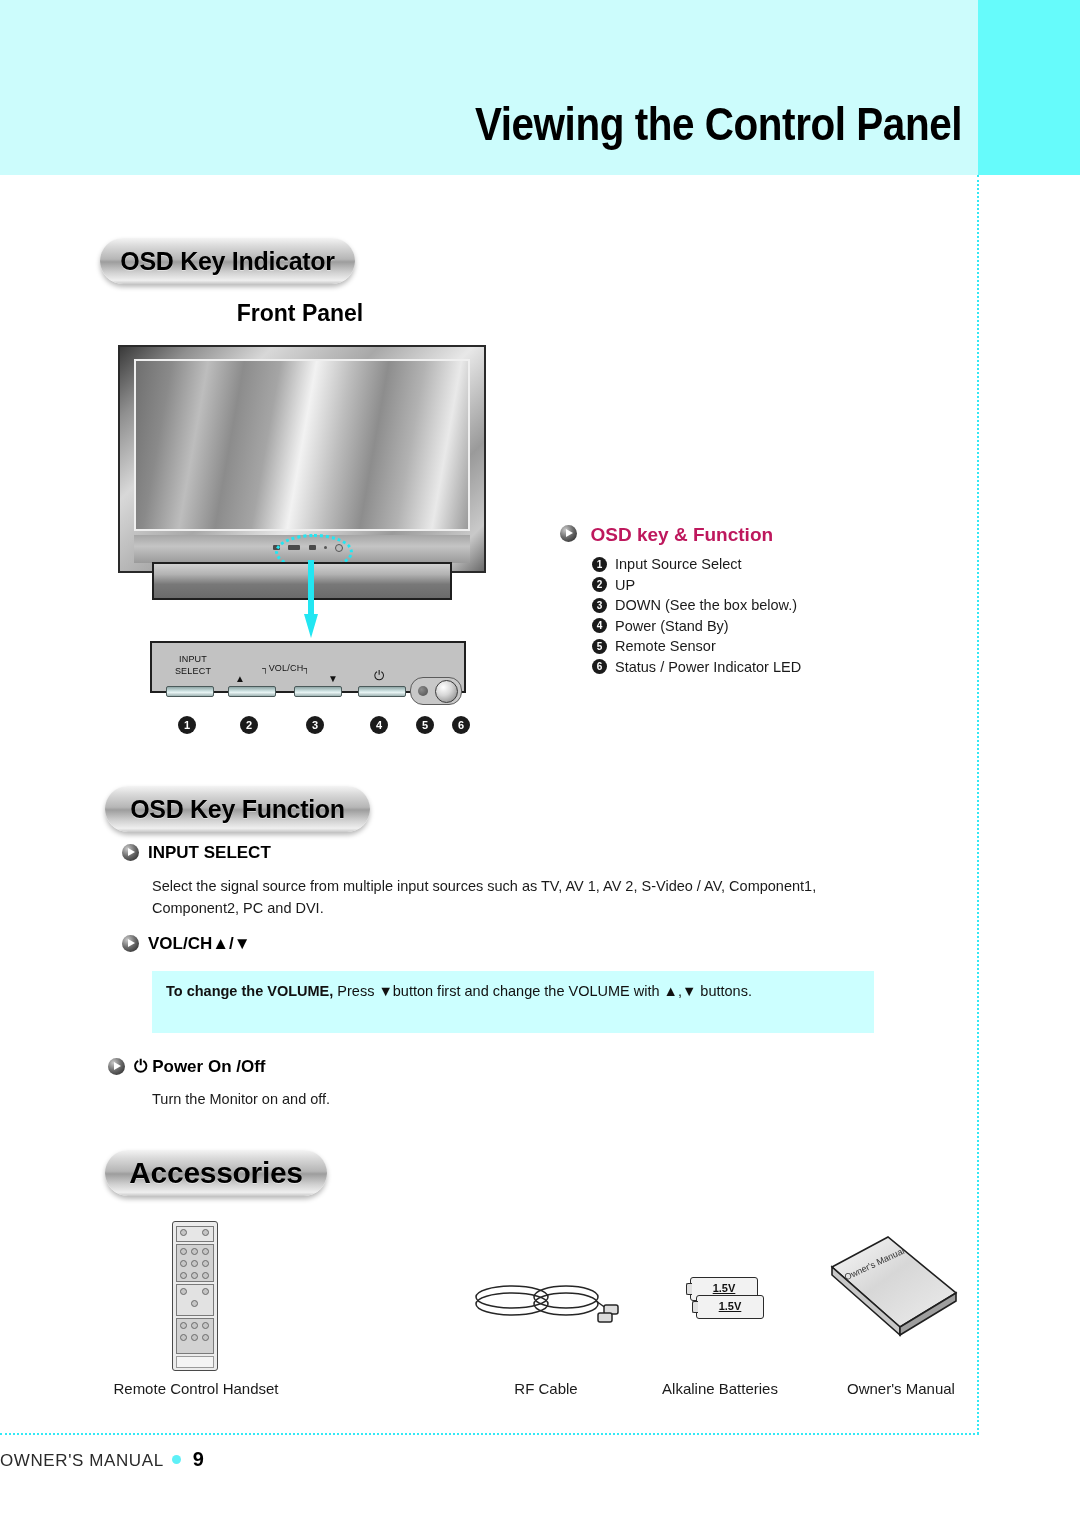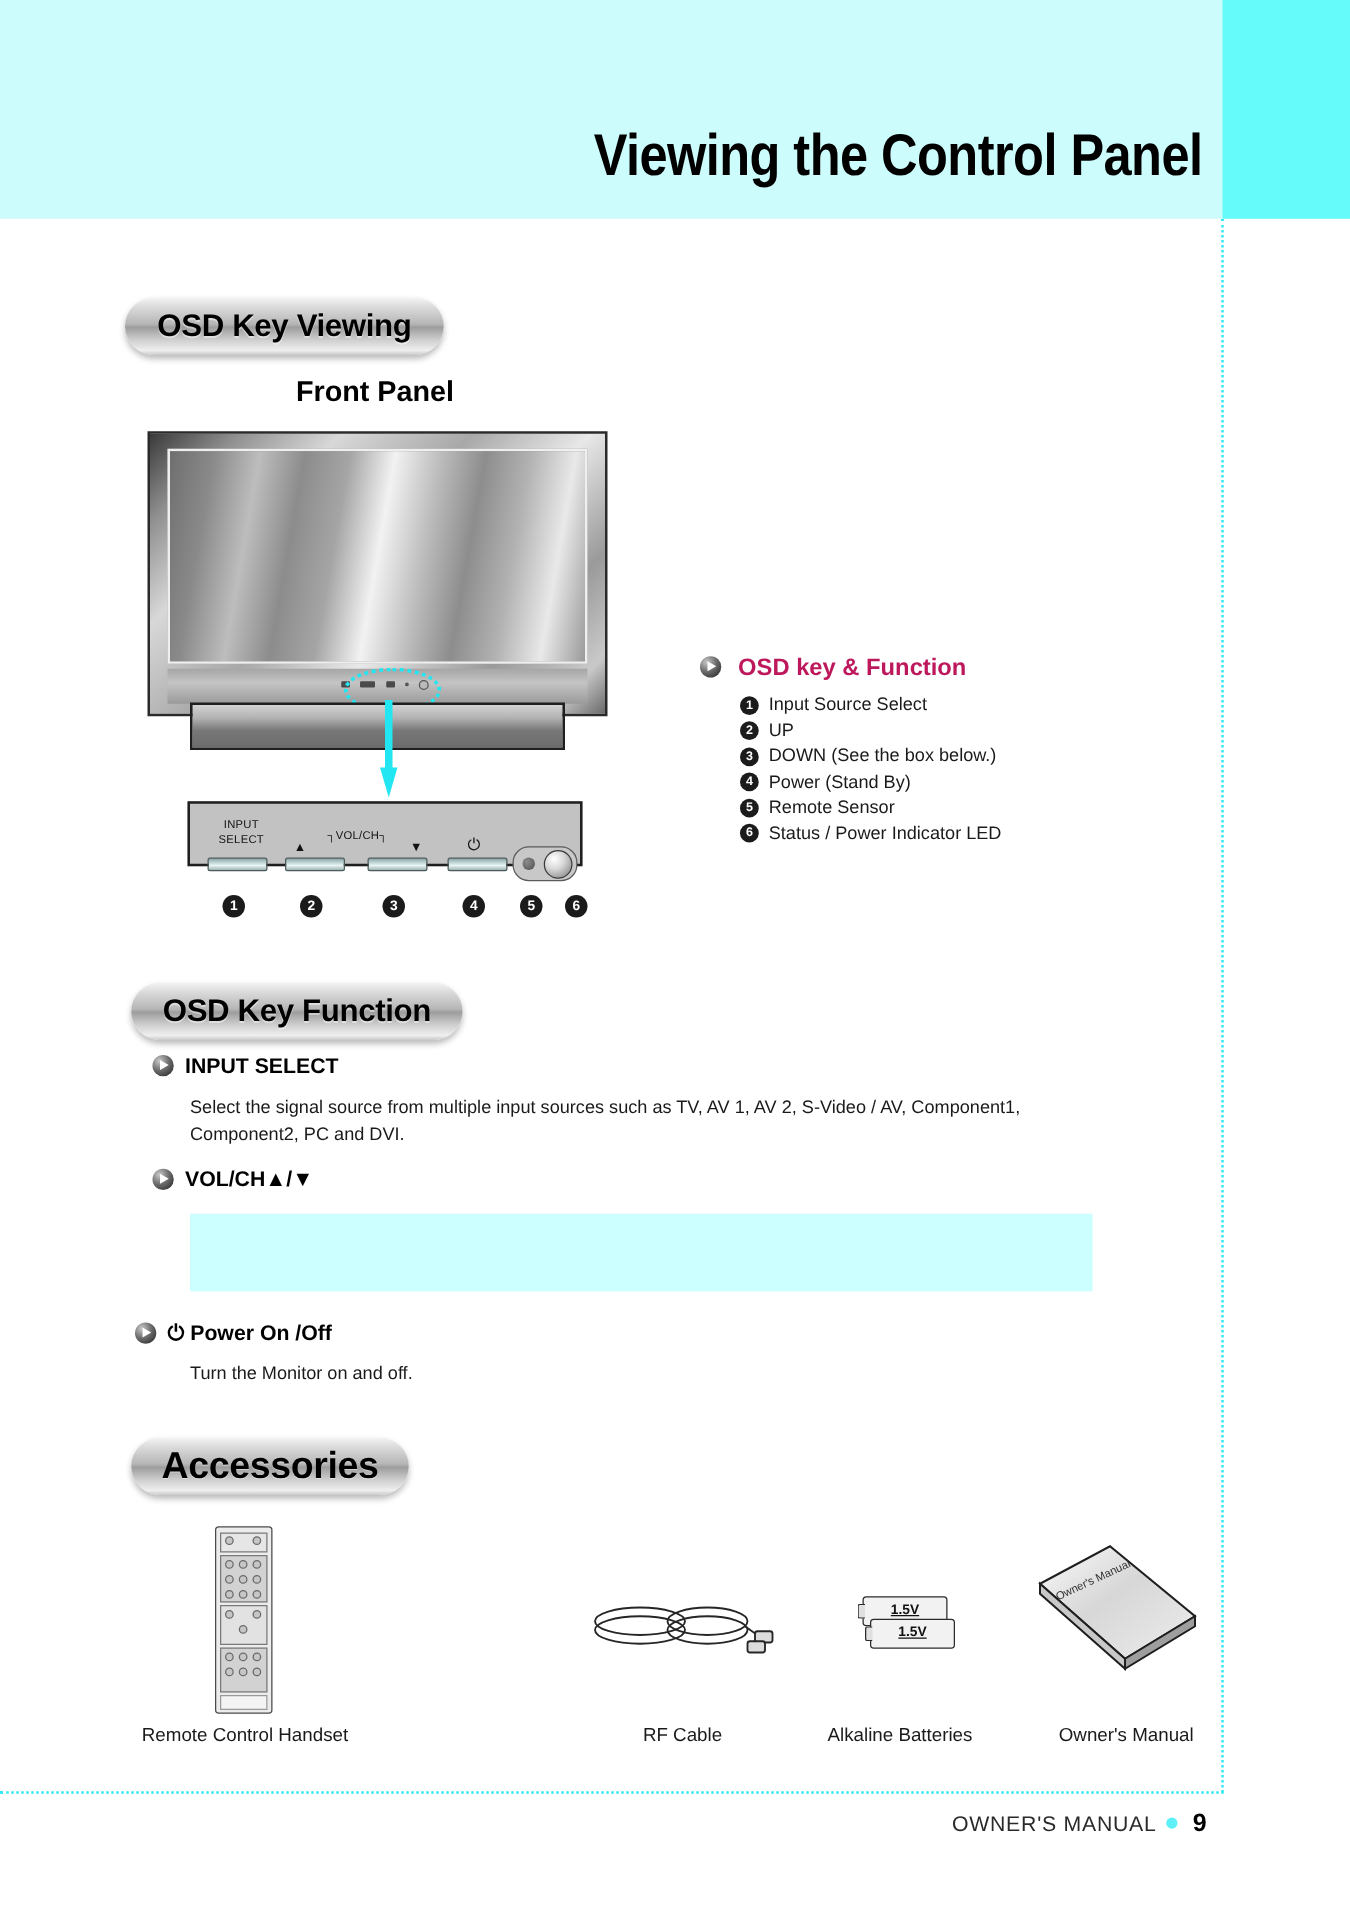--- a/index.html
+++ b/index.html
@@ -535,21 +535,21 @@
     color: #333;
     transform: rotate(-25deg);
     white-space: nowrap;
   }
 
   
   #footer {
     position: absolute;
     left: 0; top: 1448px;
     width: 980px;
-    text-align: right;
+    text-align: left;
     padding-right: 14px;
     box-sizing: border-box;
     font-size: 17px;
     color: #2a2a2a;
     letter-spacing: 0.6px;
   }
   #footer .dot {
     display: inline-block;
     width: 9px; height: 9px;
     border-radius: 50%;
@@ -567,21 +567,21 @@
 <body>
 
 <div id="header-band"></div>
 <div id="header-accent"></div>
 <div id="page-title">Viewing the Control Panel</div>
 
 <div id="dotted-right"></div>
 <div id="dotted-bottom"></div>
 
 <div class="pill" id="pill-osd-key-position">
-  <span>OSD Key Viewing</span>
+  <span>OSD Key Indicator</span>
 </div>
 
 <div id="front-panel-heading">Front Panel</div>
 
 <div id="monitor">
   <div id="monitor-bezel"></div>
   <div id="monitor-inner-frame">
     <div id="monitor-screen"></div>
   </div>
   <div id="monitor-chin"></div>
@@ -672,20 +672,23 @@
 <div class="fn-heading" id="fn-input-select">
   <span class="head-bullet"></span><span>INPUT SELECT</span>
 </div>
 <div class="fn-body" id="fn-input-select-body">Select the signal source from multiple input sources such as TV, AV 1, AV 2, S-Video / AV, Component1, Component2,  PC and DVI.</div>
 
 <div class="fn-heading" id="fn-volch">
   <span class="head-bullet"></span><span>VOL/CH▲/▼</span>
 </div>
 
 <div id="volch-note-box">
+  <div class="note-line">
+    <b>To change the VOLUME,</b><span> Press ▼button first and change the VOLUME with ▲,▼ buttons.</span>
+  </div>
 </div>
 
 <div class="fn-heading" id="fn-power">
   <span class="head-bullet"></span><span>⏻ Power On /Off</span>
 </div>
 <div class="fn-body" id="fn-power-body">Turn the Monitor on and off.</div>
 
 <div class="pill" id="pill-accessories">
   <span>Accessories</span>
 </div>

